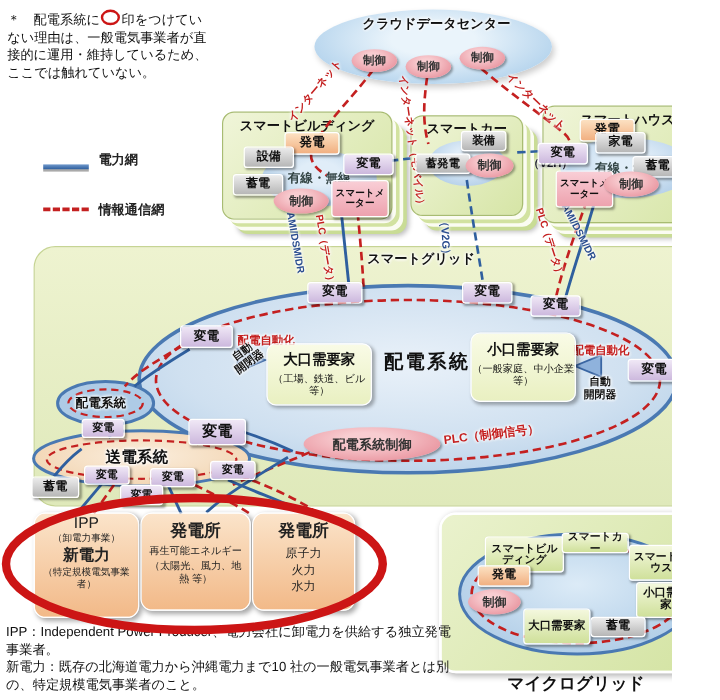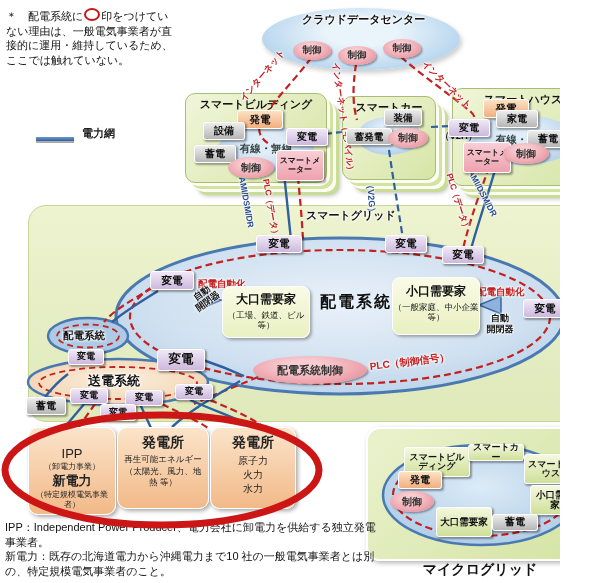--- a/index.html
+++ b/index.html
@@ -53,20 +53,24 @@
 
   <div class="abs note" style="left:6px;top:8px;width:170px;">
     <span>＊　配電系統に</span><span class="red-oval"></span><span>印をつけていない理由は、一般電気事業者が直接的に運用・維持しているため、ここでは触れていない。</span>
   </div>
 
   <div class="abs" style="left:36px;top:126px;width:140px;">
     <div style="display:flex;align-items:flex-end;gap:8px;margin-bottom:26px;">
       <span style="width:38px;height:4px;background:linear-gradient(#7099cc,#2f5f9e);box-shadow:0 2px 0 #aaa;"></span>
       <span class="legend-label">電力網</span>
     </div>
+    <div style="display:flex;align-items:center;gap:8px;">
+      <span style="width:38px;height:0;border-top:3px dashed #c42020;"></span>
+      <span class="legend-label">情報通信網</span>
+    </div>
   </div>
 
   <div class="abs cloud" style="left:262px;top:8px;width:198px;height:62px;"></div>
   <div class="abs grid-rect" style="left:28px;top:205px;width:568px;height:215px;"></div>
   <div class="abs mic-rect" style="left:366px;top:427px;width:228px;height:130px;"></div>
 
   <div class="abs card" style="left:185px;top:93px;width:140px;height:88px;">
     <div class="card-title">スマートビルディング</div>
     <div class="bluellipse" style="left:32px;top:32px;width:96px;height:46px;">
       <span>有線・無線</span>
@@ -227,21 +231,21 @@
   <div class="abs nbox lav" style="left:68px;top:349px;width:34px;height:14px;font-size:9px;">変電</div>
   <div class="abs nbox lav" style="left:157px;top:349px;width:46px;height:20px;font-size:12.5px;">変電</div>
   <div class="abs halo" style="left:88px;top:372px;font-size:13px;font-weight:bold;">送電系統</div>
   <div class="abs nbox lav" style="left:70px;top:388px;width:36px;height:14px;font-size:9px;">変電</div>
   <div class="abs nbox lav" style="left:125px;top:390px;width:36px;height:14px;font-size:9px;">変電</div>
   <div class="abs nbox lav" style="left:175px;top:384px;width:36px;height:14px;font-size:9px;">変電</div>
   <div class="abs nbox gray" style="left:26px;top:397px;width:38px;height:16px;font-size:10px;">蓄電</div>
   <div class="abs nbox lav" style="left:100px;top:404px;width:34px;height:15px;font-size:9px;">変電</div>
 
   <div class="abs plant" style="left:28px;top:427px;width:86px;height:86px;">
-    <div style="font-size:13px;margin-top:18px;">IPP</div>
+    <div style="font-size:13px;margin-top:0;">IPP</div>
     <div style="font-size:8px;">（卸電力事業）</div>
     <div style="font-size:13px;font-weight:bold;">新電力</div>
     <div style="font-size:8px;line-height:1.2;padding:0 4px;">（特定規模電気事業者）</div>
   </div>
   <div class="abs plant" style="left:117px;top:427px;width:90px;height:80px;">
     <div style="font-size:14px;font-weight:bold;margin-top:6px;">発電所</div>
     <div style="font-size:8.5px;margin-top:2px;">再生可能エネルギー</div>
     <div style="font-size:8.5px;line-height:1.25;padding:0 5px;">（太陽光、風力、地熱 等）</div>
   </div>
   <div class="abs plant" style="left:210px;top:427px;width:84px;height:80px;">

